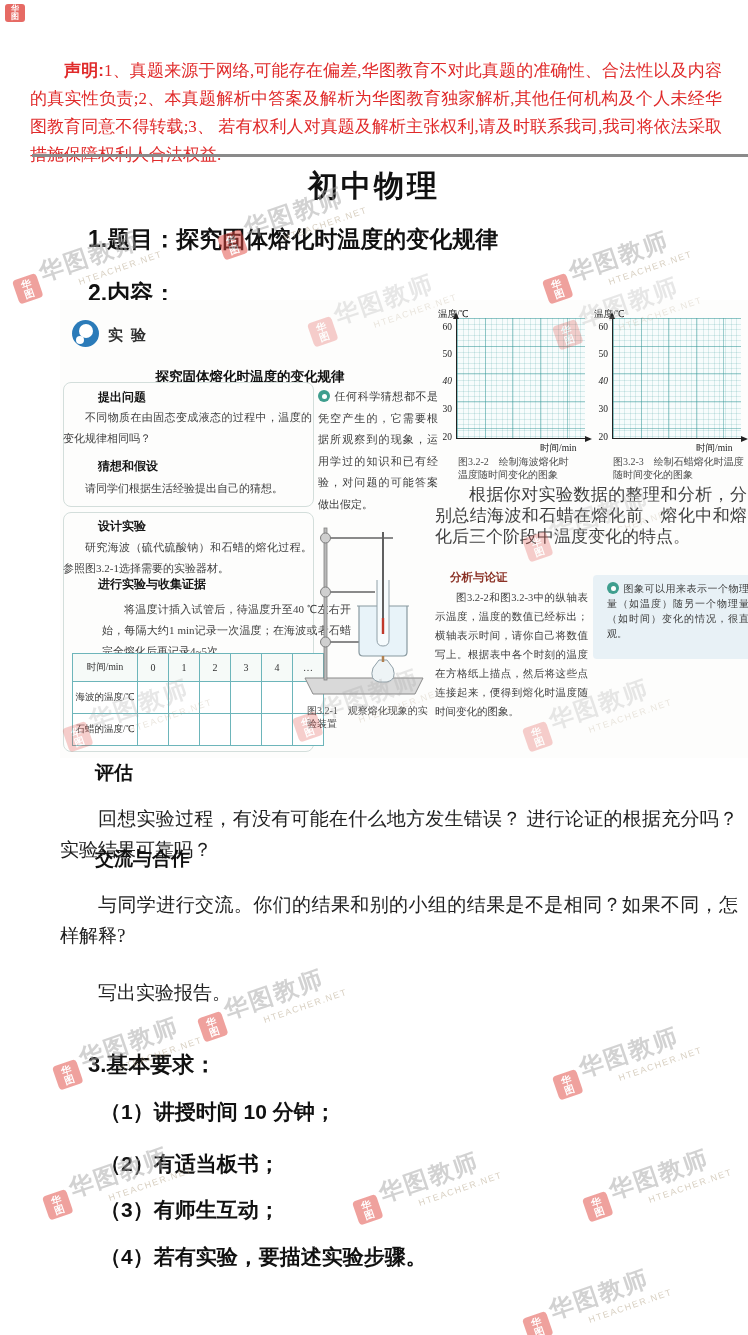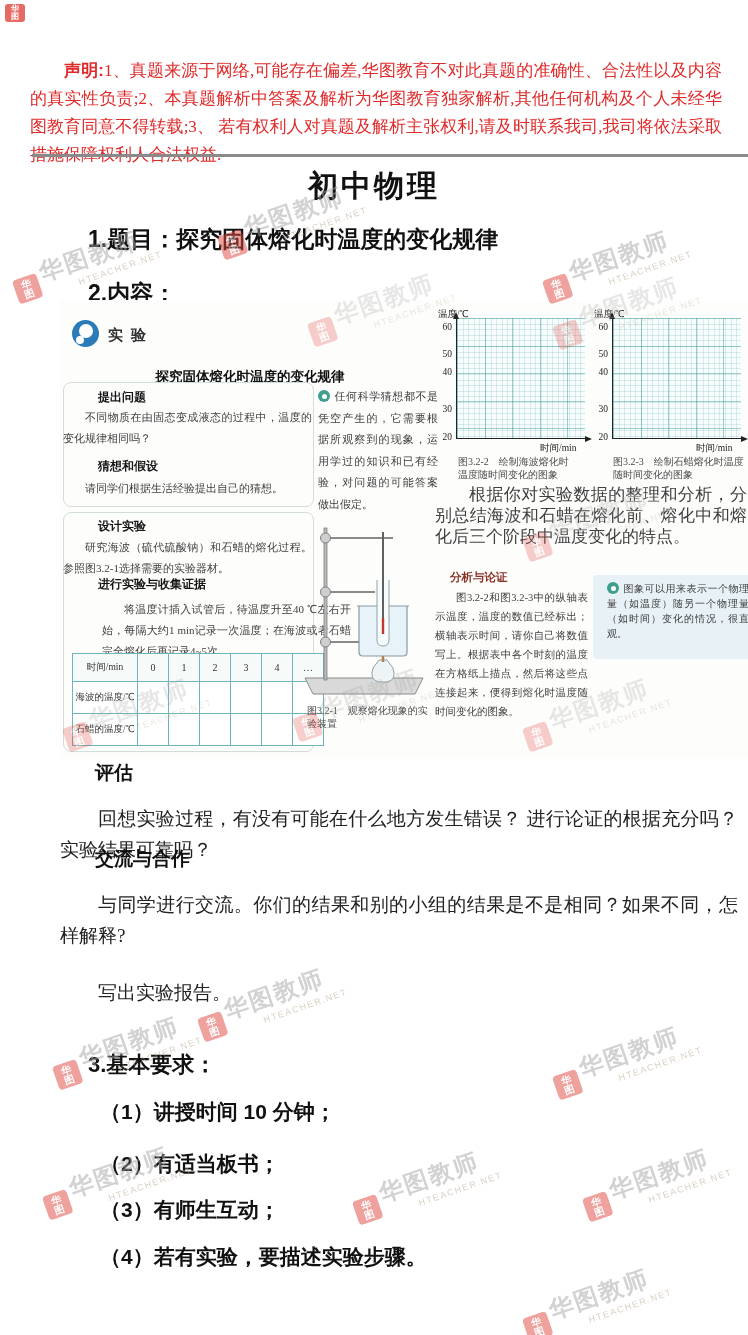--- a/index.html
+++ b/index.html
@@ -68,21 +68,21 @@
       repeating-linear-gradient(to right,rgba(50,150,150,.45) 0 1px,transparent 1px 27.5px),
       repeating-linear-gradient(to bottom,rgba(50,150,150,.45) 0 1px,transparent 1px 27.5px),
       repeating-linear-gradient(to right,rgba(50,150,150,.16) 0 1px,transparent 1px 5.6px),
       repeating-linear-gradient(to bottom,rgba(50,150,150,.16) 0 1px,transparent 1px 5.6px);}
   .chart .plot::before{content:"";position:absolute;left:-4.5px;top:-9px;
     border:3.5px solid transparent;border-bottom:7px solid #222;}
   .chart .plot::after{content:"";position:absolute;right:-10px;bottom:-4.3px;
     border:3.5px solid transparent;border-left:7px solid #222;}
   .ytick{position:absolute;left:2px;width:22px;text-align:right;font-size:9.5px;color:#222;
     font-family:"Liberation Serif",serif;}
-  .yt0{top:12px;} .yt1{top:39px;} .yt2{top:57px;} .yt3{top:94px;} .yt4{top:122px;}
+  .yt0{top:12px;} .yt1{top:39px;} .yt2{top:66px;font-style:italic;} .yt3{top:94px;} .yt4{top:122px;}
   .chart .xlabel{position:absolute;left:112px;top:132px;font-size:9.5px;color:#222;
     font-family:"Liberation Serif",serif;}
   .chart-cap{position:absolute;top:155px;font-size:10px;line-height:13px;color:#4a4a4a;
     font-family:"Liberation Serif",serif;}
   .cap1{left:398px;width:130px;} .cap2{left:553px;width:140px;}
   .data-par{position:absolute;left:375px;top:184px;width:312px;
     font-family:"Liberation Serif",serif;font-size:17px;line-height:21px;color:#3f3f3f;
     text-align:justify;text-indent:2em;}
   .an-h{position:absolute;left:390px;top:270px;font-size:11.5px;font-weight:bold;color:#8b3226;}
   .an-t{position:absolute;left:375px;top:288px;width:153px;

